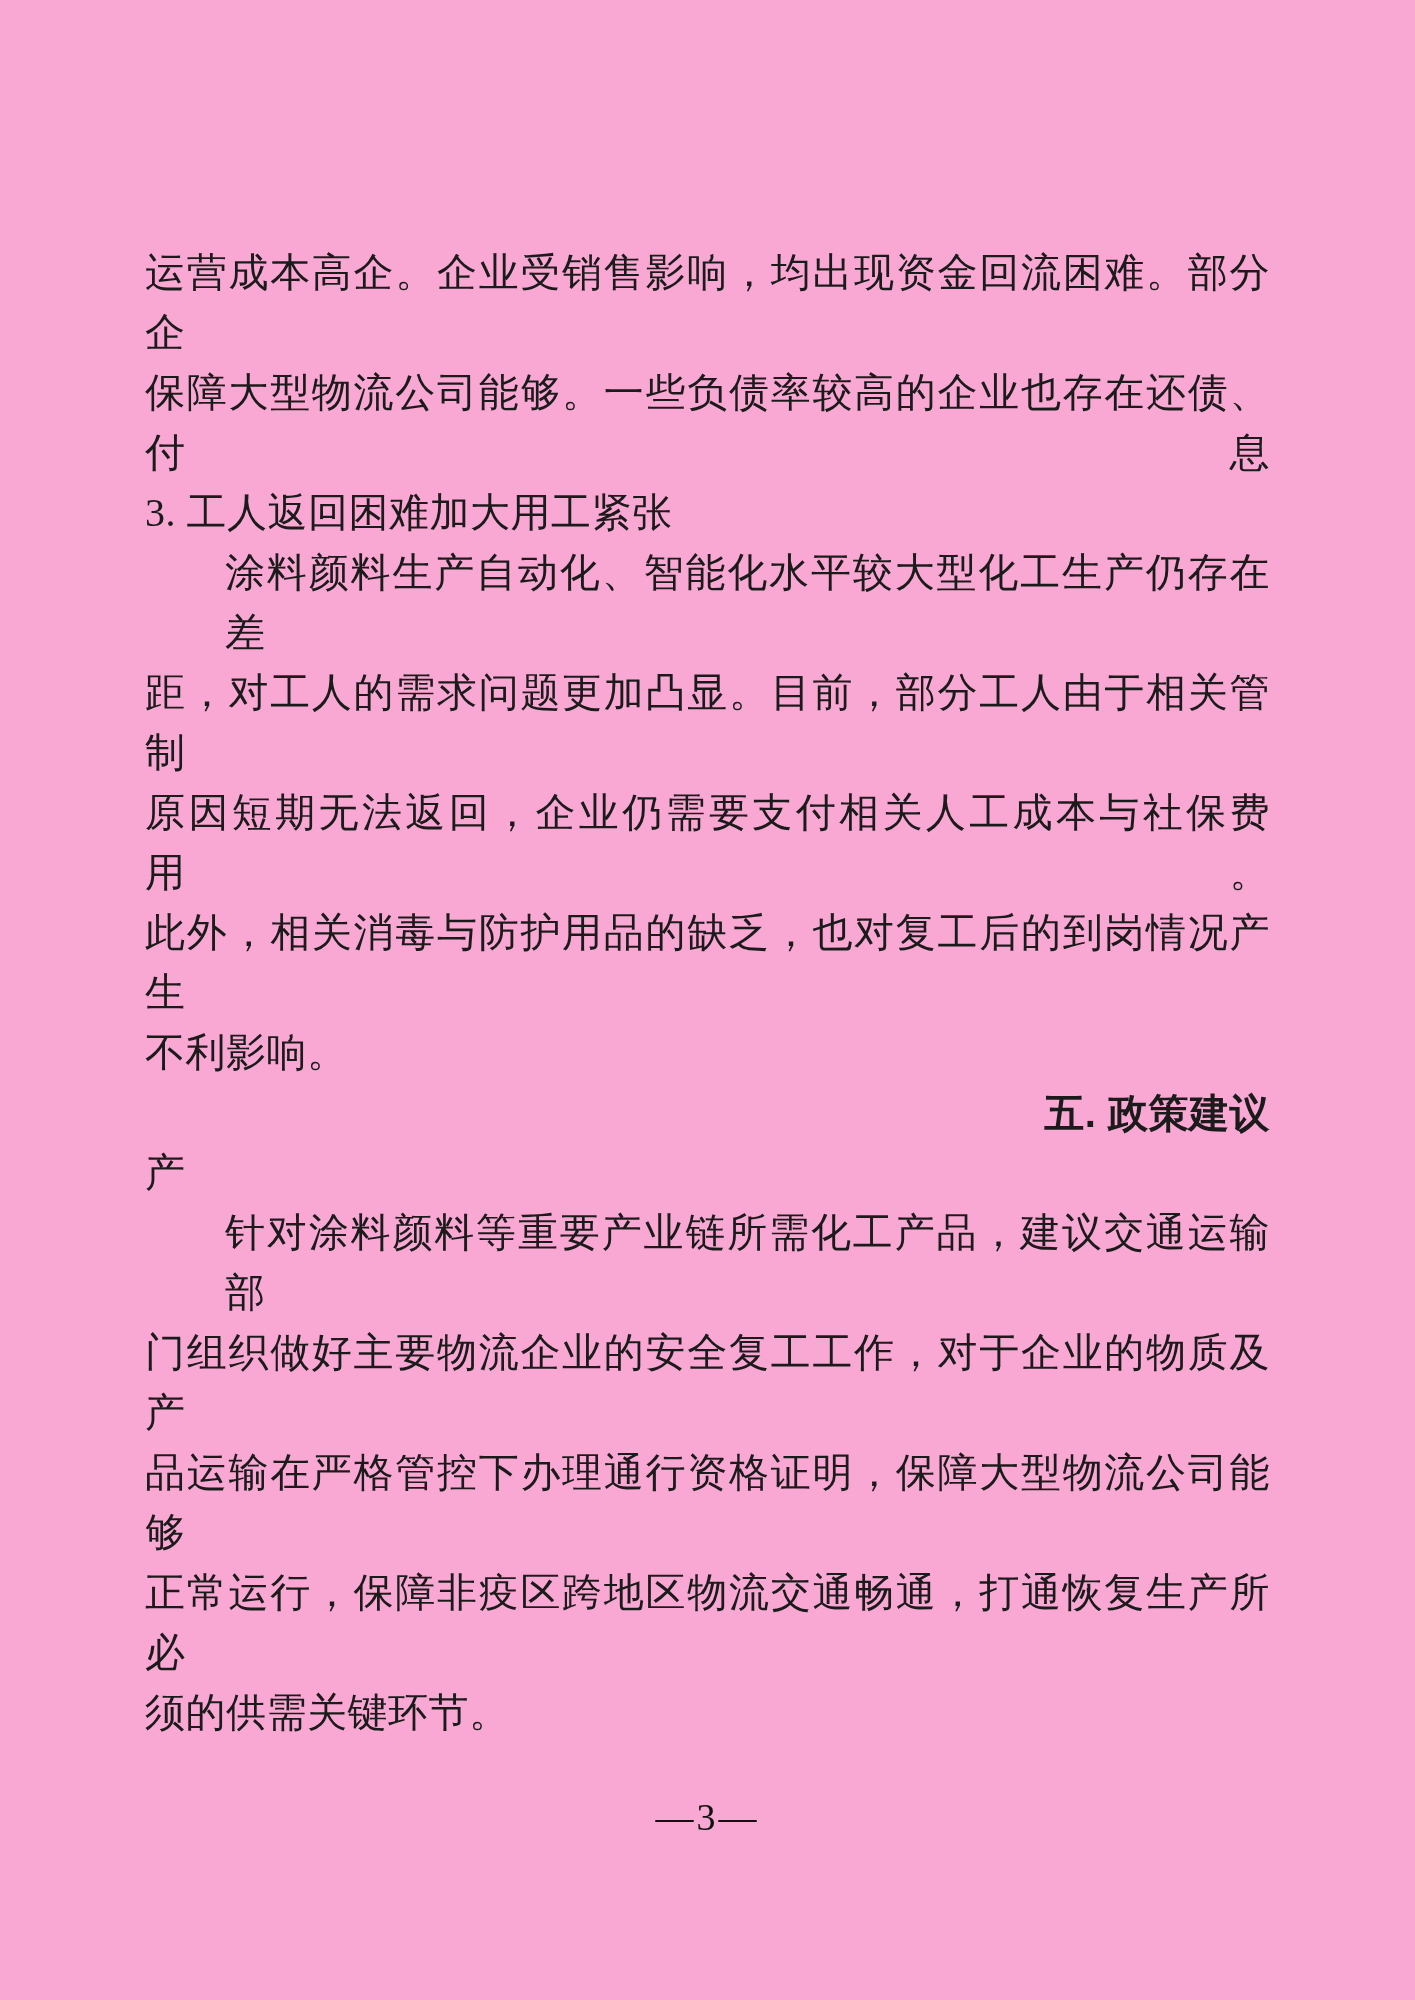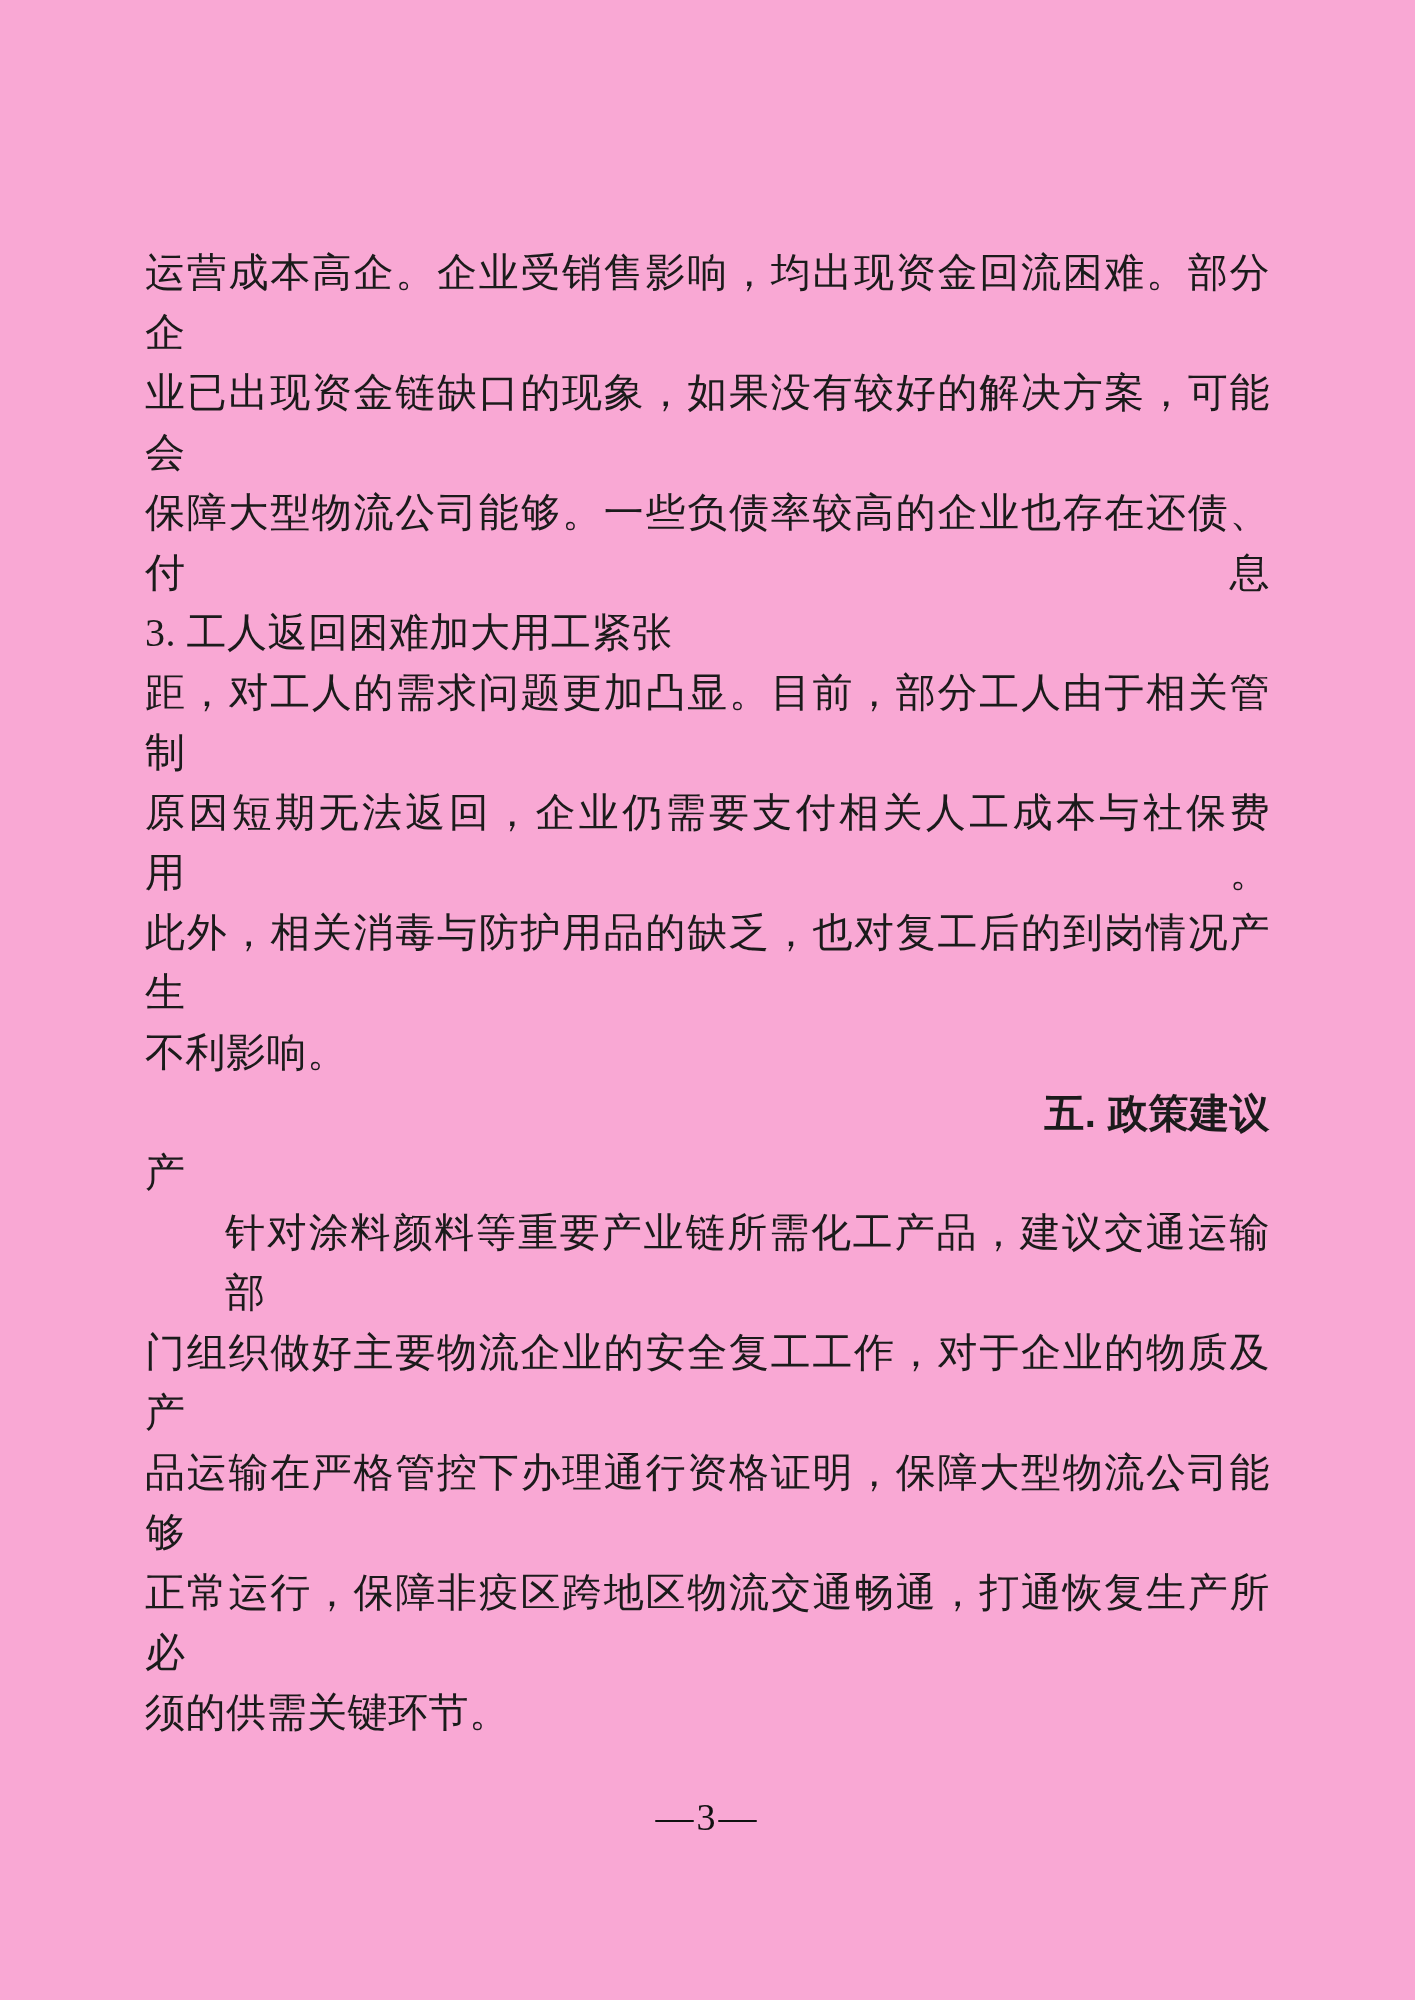--- a/index.html
+++ b/index.html
@@ -56,23 +56,23 @@
     color: #111;
     letter-spacing: 3px;
   }
 </style>
 </head>
 <body>
 
 <div class="page">
   <div class="content">
     <div class="ln full">运营成本高企。企业受销售影响，均出现资金回流困难。部分企</div>
-    <div class="ln full">业已出现资金链缺口的现象，如果没有较好的解决方案，可能会</div>
     <div class="ln full">保障大型物流公司能够。一些负债率较高的企业也存在还债、付息</div>
     <div class="ln">3. 工人返回困难加大用工紧张</div>
+    <div class="ln full ind">涂料颜料生产自动化、智能化水平较大型化工生产仍存在差</div>
     <div class="ln full">距，对工人的需求问题更加凸显。目前，部分工人由于相关管制</div>
     <div class="ln full">原因短期无法返回，企业仍需要支付相关人工成本与社保费用。</div>
     <div class="ln full">此外，相关消毒与防护用品的缺乏，也对复工后的到岗情况产生</div>
     <div class="ln">不利影响。</div>
     <div class="ln bold-head">五. 政策建议</div>
     <div class="ln">产</div>
     <div class="ln full ind">针对涂料颜料等重要产业链所需化工产品，建议交通运输部</div>
     <div class="ln full">门组织做好主要物流企业的安全复工工作，对于企业的物质及产</div>
     <div class="ln full">品运输在严格管控下办理通行资格证明，保障大型物流公司能够</div>
     <div class="ln full">正常运行，保障非疫区跨地区物流交通畅通，打通恢复生产所必</div>

